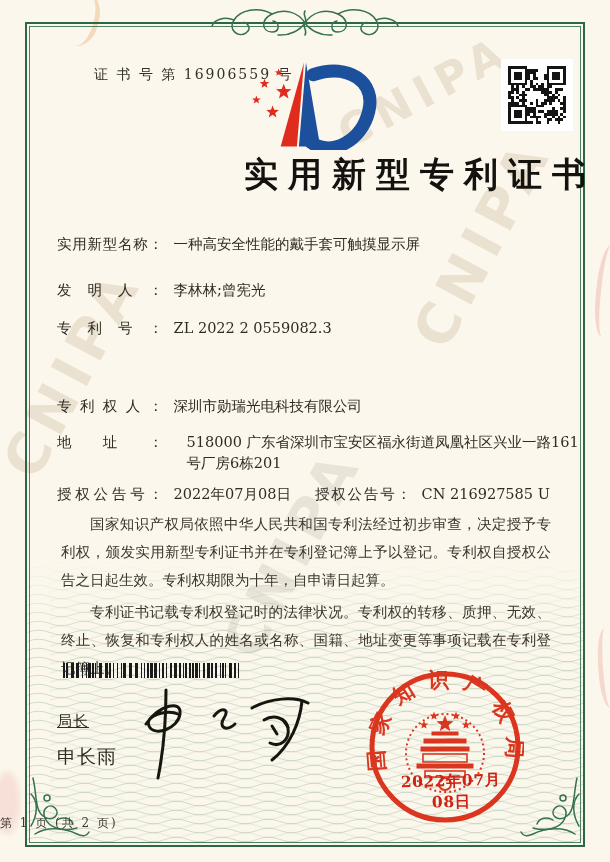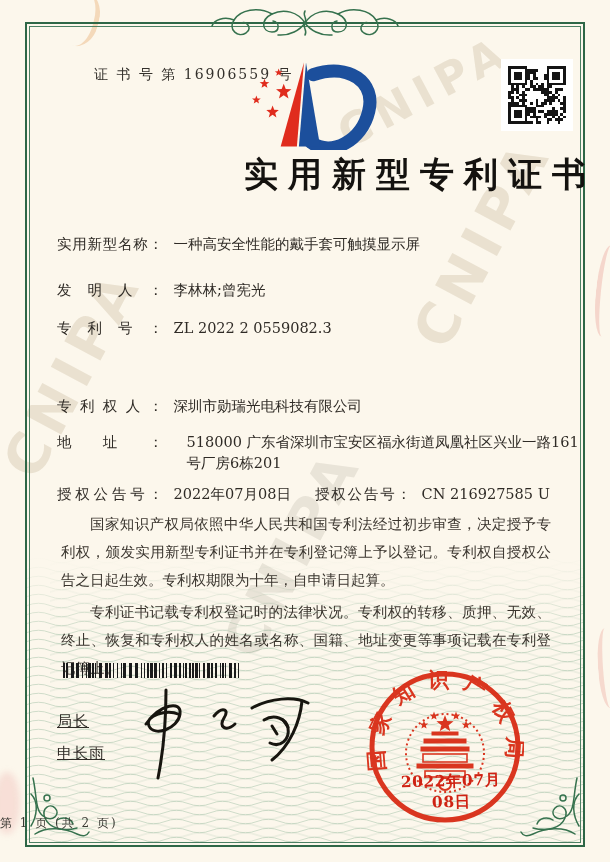--- a/index.html
+++ b/index.html
@@ -24,21 +24,21 @@
   .row{left:57px;font-size:14.5px;line-height:21px;z-index:3;white-space:nowrap;}
   .flabel{display:inline-block;width:106px;text-align:justify;text-align-last:justify;vertical-align:top;}
   .fval{margin-left:6px;display:inline-block;vertical-align:top;}
   .fval-wrap{white-space:normal;width:404px;margin-left:19px;}
   
   .paras{left:57px;top:506px;width:498px;z-index:3;}
   .paras p{margin:4px;font-size:14.5px;line-height:28px;text-align:justify;text-indent:2em;color:#3a352e;}
   
   .barcode{left:63px;top:663px;width:176px;height:15px;z-index:3;}
   .director-title{left:57px;top:712px;font-size:15px;letter-spacing:1px;z-index:4;text-decoration:underline;}
-  .director-name{left:57px;top:744px;font-size:15px;letter-spacing:1px;z-index:4;text-decoration:underline;}
+  .director-name{left:57px;top:744px;font-size:19px;letter-spacing:1px;z-index:4;}
   .signature{left:118px;top:682px;width:230px;height:104px;z-index:4;}
   .seal{left:366px;top:668px;width:158px;height:158px;z-index:5;opacity:.92;}
   .seal-date{left:390px;top:771px;width:122px;text-align:center;font-size:15.5px;font-weight:600;
              color:#cf2213;letter-spacing:.5px;z-index:6;transform:rotate(-1.5deg);}
   .footer{left:0;top:815px;width:585px;text-align:left;font-size:12px;letter-spacing:2px;
           color:#3a3a34;z-index:3;}
   
   .top-ornament{left:210px;top:3px;width:190px;height:40px;z-index:3;}
   .corner{width:64px;height:66px;z-index:3;}
   .corner-left{left:27px;top:776px;}

